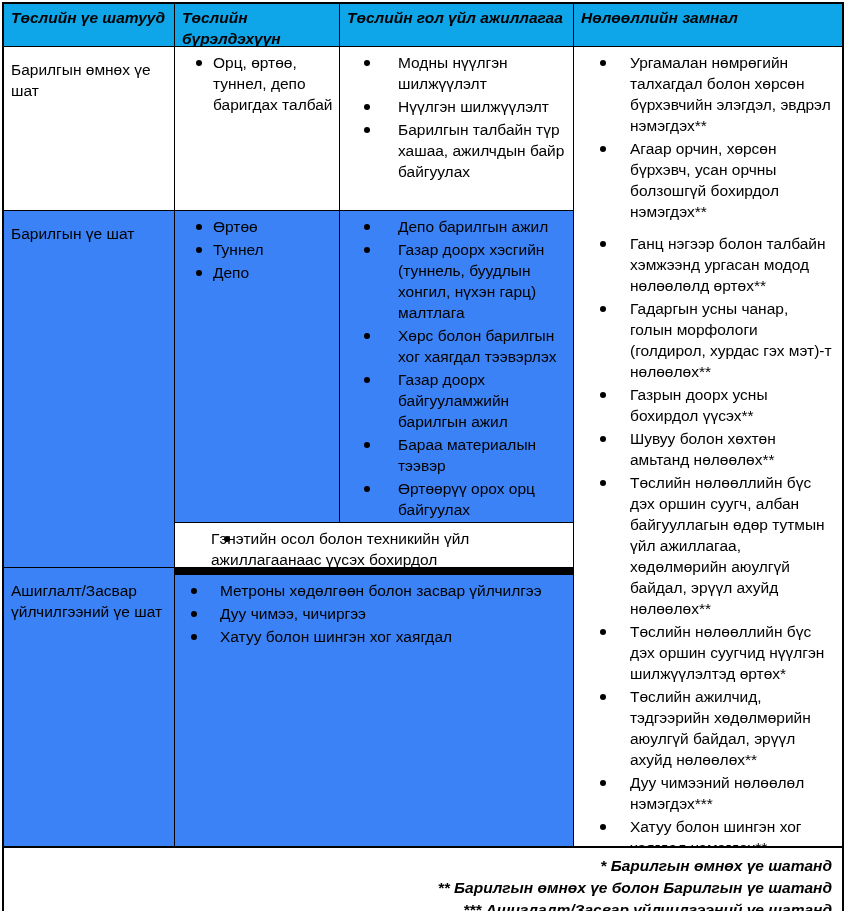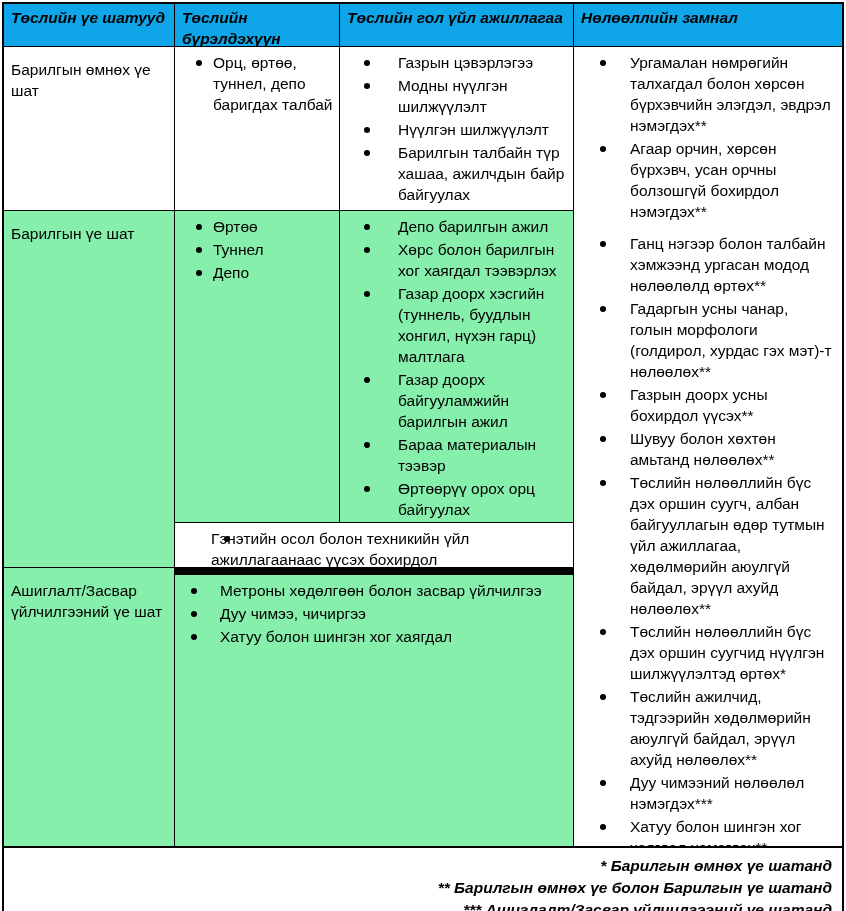--- a/index.html
+++ b/index.html
@@ -15,21 +15,21 @@
     margin-top:2px;
   }
   .grid{
     display:grid;
     grid-template-columns:170px 164px 233px 1fr;
     grid-template-rows:42px 163px 311px 44px 278px;
     gap:1px;
     background:#000;
   }
   .cell{background:#fff;overflow:hidden;box-sizing:border-box;}
-  .cell.gray{background:#86efac;}
+  .cell.gray{background:#3b82f6;}
   .cell.hdr{
     background:#0ea5e9;
     font-weight:bold;
     font-style:italic;
     padding:3px 6px 0 7px;
   }
   .phase-label{
     font-weight:normal;
     padding:12px 6px 0 7px;
   }
@@ -84,21 +84,20 @@
     <div class="cell hdr h4">Нөлөөллийн замнал</div>
 
     <div class="cell phase-label">Барилгын өмнөх үе шат</div>
     <div class="cell">
       <ul class="blist list-c2">
           <li>Орц, өртөө, туннел, депо баригдах талбай</li>
         </ul>
     </div>
     <div class="cell">
       <ul class="blist list-c3">
-          <li>Газрын цэвэрлэгээ</li>
           <li>Модны нүүлгэн шилжүүлэлт</li>
           <li>Нүүлгэн шилжүүлэлт</li>
           <li>Барилгын талбайн түр хашаа, ажилчдын байр байгуулах</li>
         </ul>
     </div>
 
     <div class="cell impacts-cell">
       <ul class="blist list-c4">
           <li>Ургамалан нөмрөгийн талхагдал болон хөрсөн бүрхэвчийн элэгдэл, эвдрэл нэмэгдэх**</li>
           <li>Агаар орчин, хөрсөн бүрхэвч, усан орчны болзошгүй бохирдол нэмэгдэх**</li>
@@ -118,22 +117,22 @@
     <div class="cell gray">
       <ul class="blist list-c2">
           <li>Өртөө</li>
           <li>Туннел</li>
           <li>Депо</li>
         </ul>
     </div>
     <div class="cell gray">
       <ul class="blist list-c3">
           <li>Депо барилгын ажил</li>
+          <li>Газар доорх хэсгийн (туннель, буудлын хонгил, нүхэн гарц) малтлага</li>
           <li>Хөрс болон барилгын хог хаягдал тээвэрлэх</li>
-          <li>Газар доорх хэсгийн (туннель, буудлын хонгил, нүхэн гарц) малтлага</li>
           <li>Газар доорх байгууламжийн барилгын ажил</li>
           <li>Бараа материалын тээвэр</li>
           <li>Өртөөрүү орох орц байгуулах</li>
         </ul>
     </div>
 
     <div class="cell band">
       <ul class="blist list-band">
           <li>Гэнэтийн осол болон техникийн үйл ажиллагаанаас үүсэх бохирдол</li>
         </ul>

